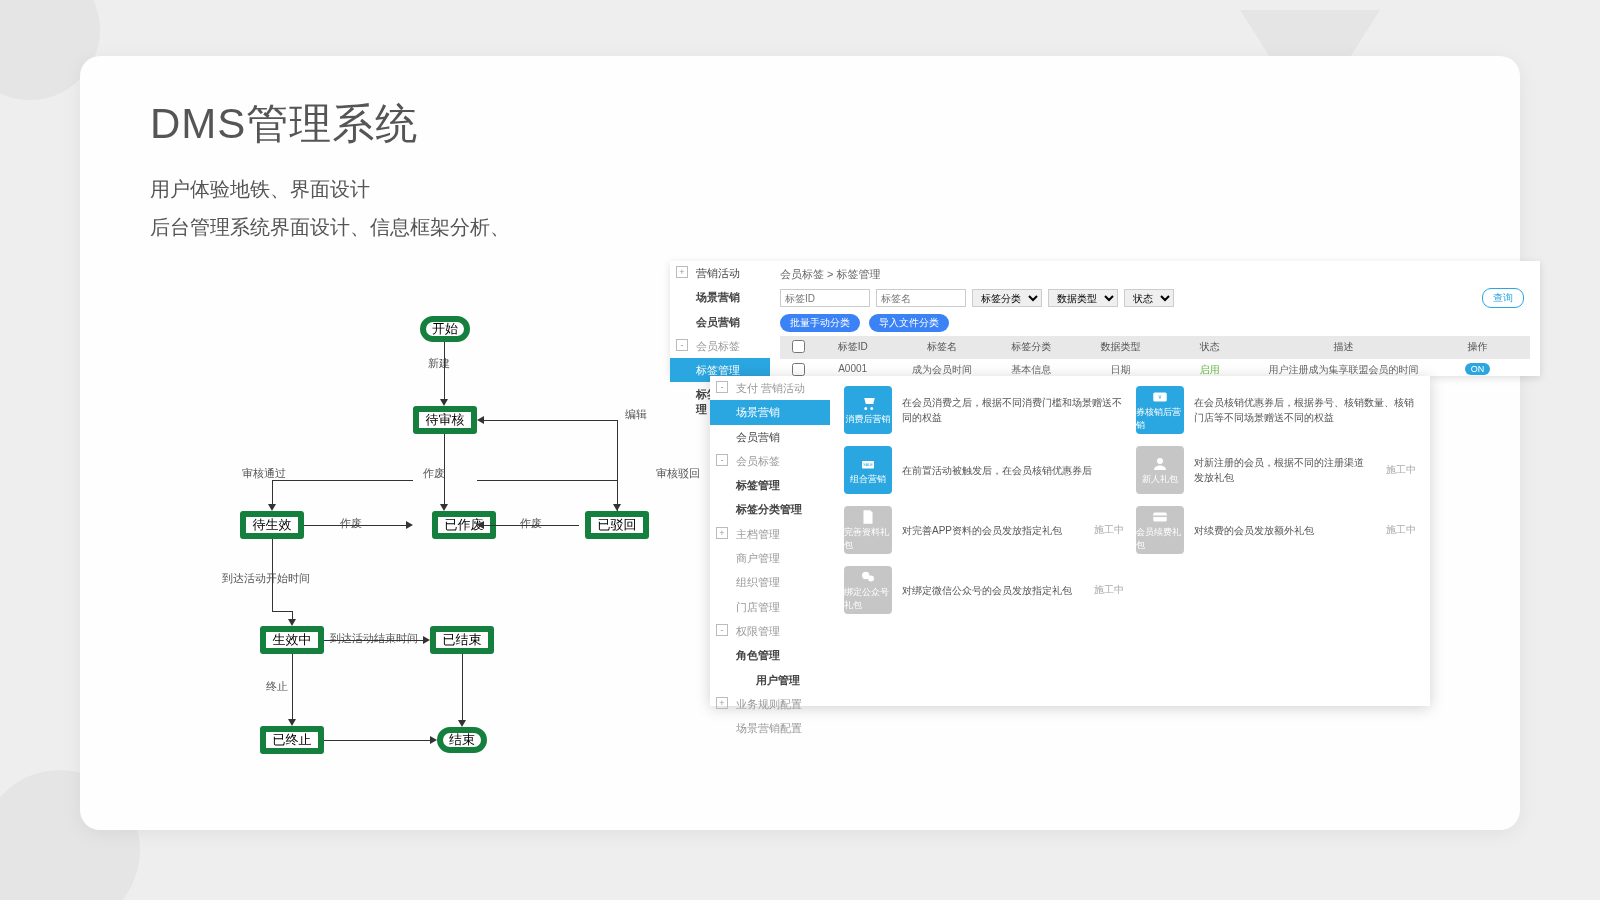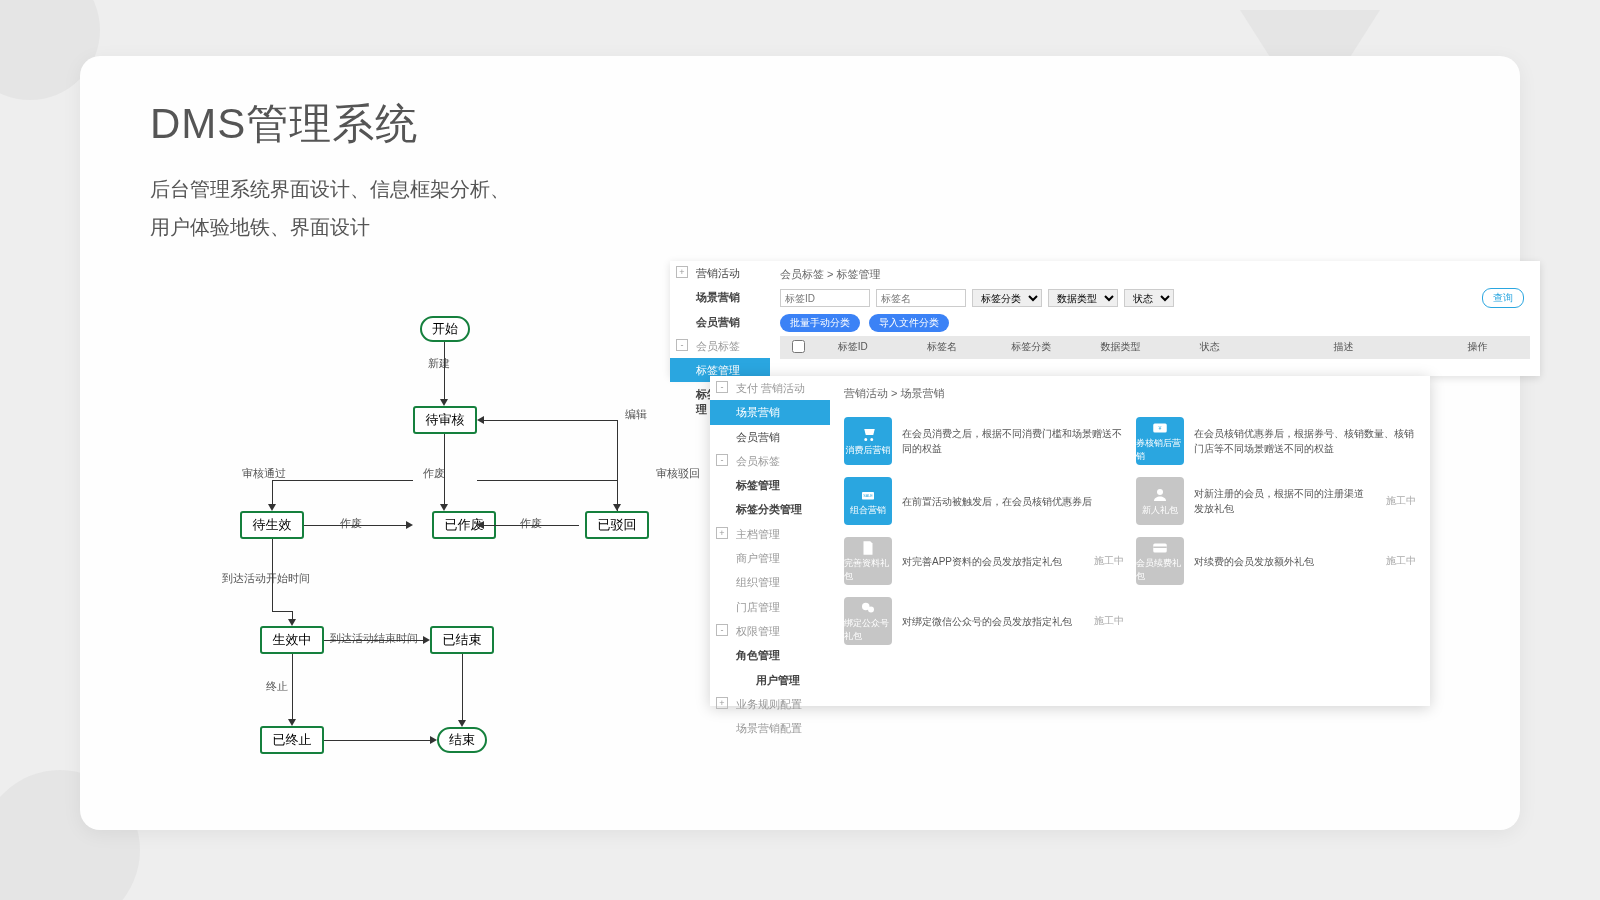--- a/index.html
+++ b/index.html
@@ -6,21 +6,21 @@
 body { width:1600px; height:900px; background:#eeeeee; position:relative; overflow:hidden; }
 .bg-circle-tl { position:absolute; width:140px; height:140px; border-radius:50%; background:#e5e5e5; top:-40px; left:-40px; }
 .bg-circle-bl { position:absolute; width:160px; height:160px; border-radius:50%; background:#e5e5e5; bottom:-30px; left:-20px; }
 .bg-tri { position:absolute; top:10px; right:220px; width:0; height:0; border-left:70px solid transparent; border-right:70px solid transparent; border-top:110px solid #e5e5e5; }
 .card { position:absolute; top:56px; left:80px; right:80px; bottom:70px; background:#fefefe; border-radius:20px; box-shadow:0 4px 20px rgba(0,0,0,0.06); padding:40px 70px; }
 .title { font-size:42px; color:#555; font-weight:500; margin-bottom:18px; letter-spacing:1px; }
 .subtitle { font-size:20px; color:#555; line-height:1.9; }
 
 
 .flow { position:absolute; top:260px; left:150px; width:480px; height:500px; }
-.fnode { position:absolute; border:2px solid #15803d; background:#fff; font-size:13px; display:flex; align-items:center; justify-content:center; }
+.fnode { position:absolute; border:6px solid #15803d; background:#fff; font-size:13px; display:flex; align-items:center; justify-content:center; }
 .fnode.rect { width:64px; height:28px; border-radius:3px; }
 .fnode.term { width:50px; height:26px; border-radius:13px; }
 .flbl { position:absolute; font-size:11px; color:#555; }
 .arrow-line { position:absolute; background:#333; }
 .arrow-head { position:absolute; width:0; height:0; }
 .ah-down { border-left:4px solid transparent; border-right:4px solid transparent; border-top:7px solid #333; }
 .ah-right { border-top:4px solid transparent; border-bottom:4px solid transparent; border-left:7px solid #333; }
 .ah-left { border-top:4px solid transparent; border-bottom:4px solid transparent; border-right:7px solid #333; }
 
 
@@ -59,22 +59,22 @@
 </head>
 <body>
 
 <div class="bg-circle-tl"></div>
 <div class="bg-circle-bl"></div>
 <div class="bg-tri"></div>
 
 <div class="card">
   <div class="title">DMS管理系统</div>
   <div class="subtitle">
+    <div>用户体验地铁、界面设计</div>
     <div>后台管理系统界面设计、信息框架分析、</div>
-    <div>用户体验地铁、界面设计</div>
   </div>
 
   <div class="flow">
 
     <div class="fnode term" style="left:190px; top:0;">开始</div>
     <div class="fnode rect" style="left:183px; top:90px;">待审核</div>
     <div class="fnode rect" style="left:10px; top:195px;">待生效</div>
     <div class="fnode rect" style="left:183px; top:195px;margin-left:19px;">已作废</div>
     <div class="fnode rect" style="left:355px; top:195px;text-align:right;">已驳回</div>
     <div class="fnode rect" style="left:30px; top:310px;">生效中</div>
@@ -159,20 +159,30 @@
       </div>
       <div class="tbl-hdr">
         <span style="flex:0 0 20px;"><input type="checkbox" style=""></span>
         <span>标签ID</span>
         <span>标签名</span>
         <span>标签分类</span>
         <span>数据类型</span>
         <span>状态</span>
         <span style="flex:2;">描述</span>
         <span>操作</span>
+      </div>
+      <div class="tbl-row">
+        <span style="flex:0 0 20px;"><input type="checkbox" style=""></span>
+        <span>A0001</span>
+        <span>成为会员时间</span>
+        <span>基本信息</span>
+        <span>日期</span>
+        <span style="color:#6b4;">启用</span>
+        <span style="flex:2;">用户注册成为集享联盟会员的时间</span>
+        <span><span class="toggle">ON</span></span>
       </div>
     </div>
   </div>
 
   <div class="app2">
     <div class="side2">
       <div class="side-item sub"><span class="side-exp">-</span><span>支付</span>&nbsp;<span>营销活动</span></div>
       <div class="side-item active">场景营销</div>
       <div class="side-item">会员营销</div>
       <div class="side-item sub"><span class="side-exp">-</span><span>会员标签</span></div>
@@ -182,21 +192,20 @@
       <div class="side-item sub">商户管理</div>
       <div class="side-item sub">组织管理</div>
       <div class="side-item sub">门店管理</div>
       <div class="side-item sub"><span class="side-exp">-</span><span>权限管理</span></div>
       <div class="side-item" style="font-weight:600;">角色管理</div>
       <div class="side-item" style="font-weight:600;text-align:center;">用户管理</div>
       <div class="side-item sub"><span class="side-exp">+</span><span>业务规则配置</span></div>
       <div class="side-item sub">场景营销配置</div>
     </div>
     <div class="content2">
-      <div class="crumb" style="margin-bottom:16px;">营销活动 &gt; 场景营销</div>
       <div class="scene-grid">
         <div class="scene-item">
           <div class="scene-icon blue">
               <svg viewBox="0 0 24 24" fill="#fff">
                 <path d="M7 4h14l-2 8H9L7 4zm2 12a2 2 0 100 4 2 2 0 000-4zm8 0a2 2 0 100 4 2 2 0 000-4z"></path>
               </svg>
               <span>消费后营销</span>
             </div>
           <div class="scene-desc">在会员消费之后，根据不同消费门槛和场景赠送不同的权益</div>
         </div>

